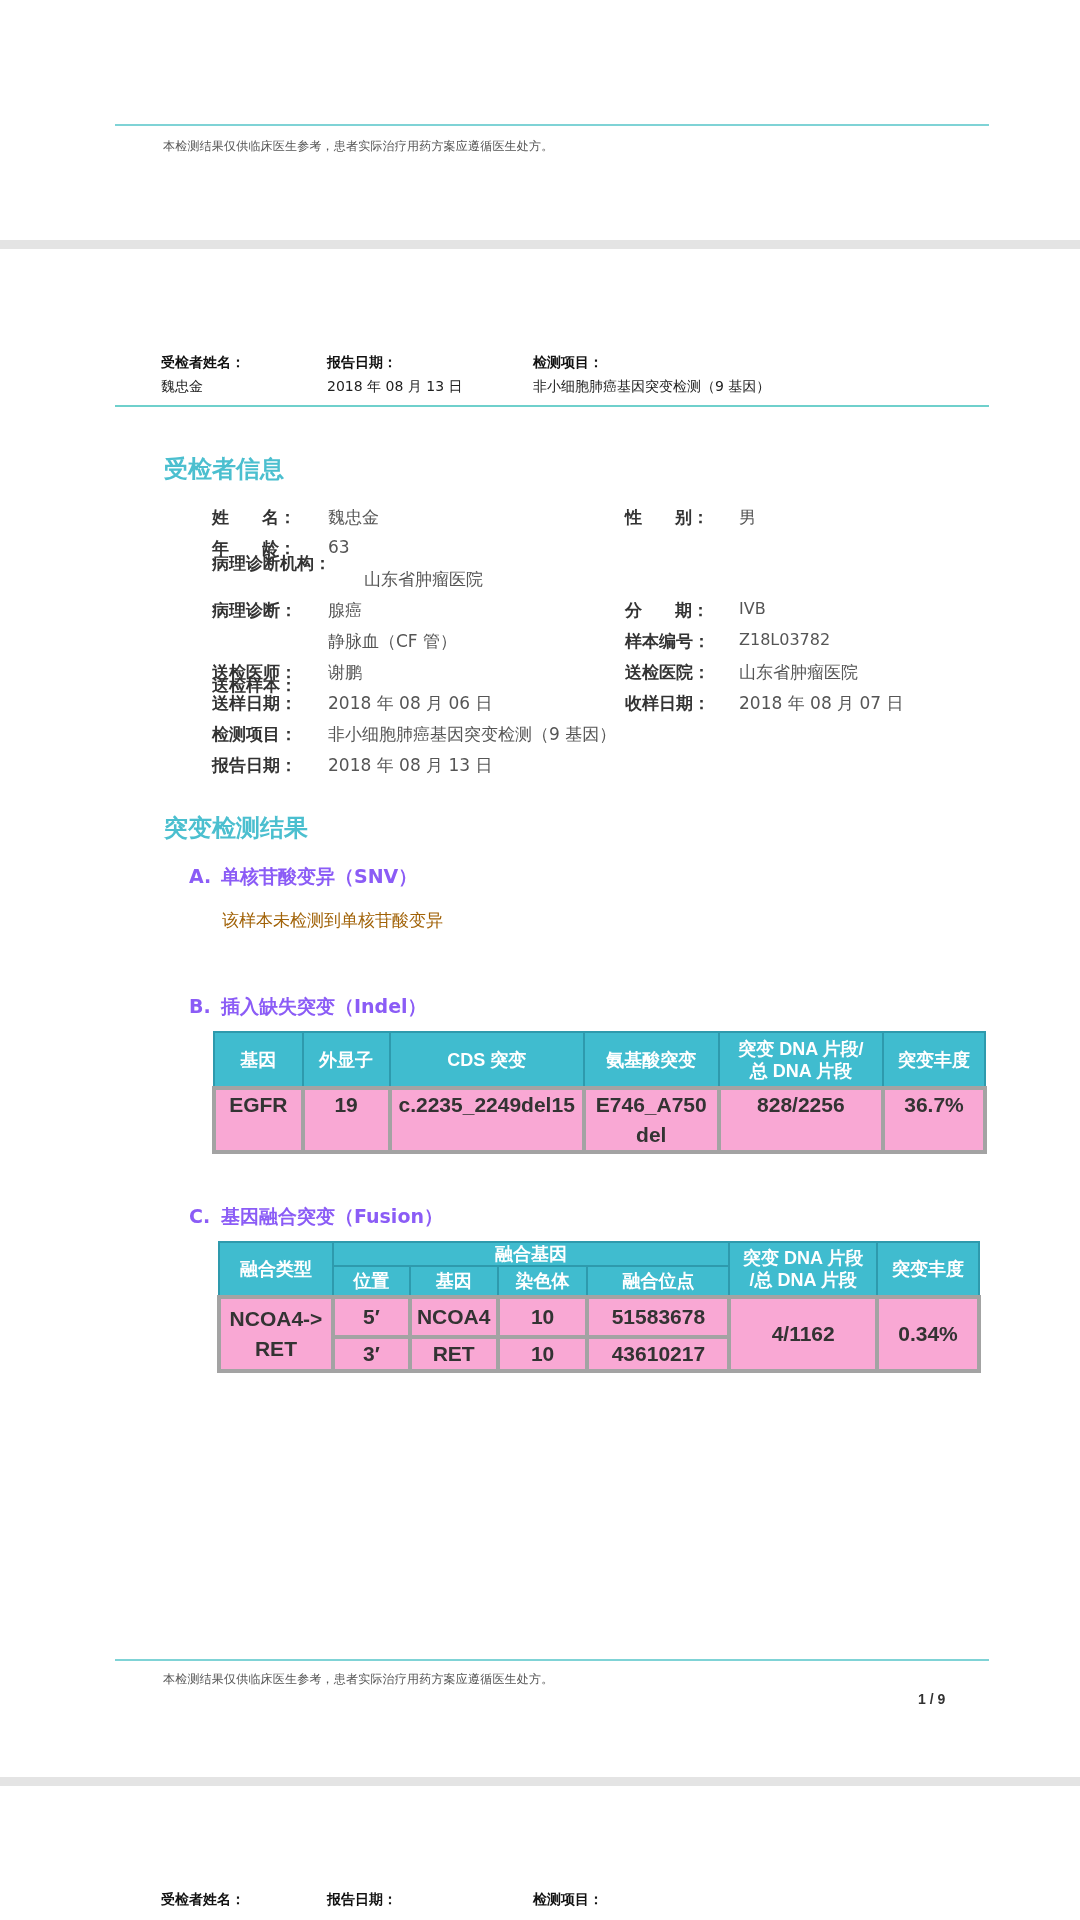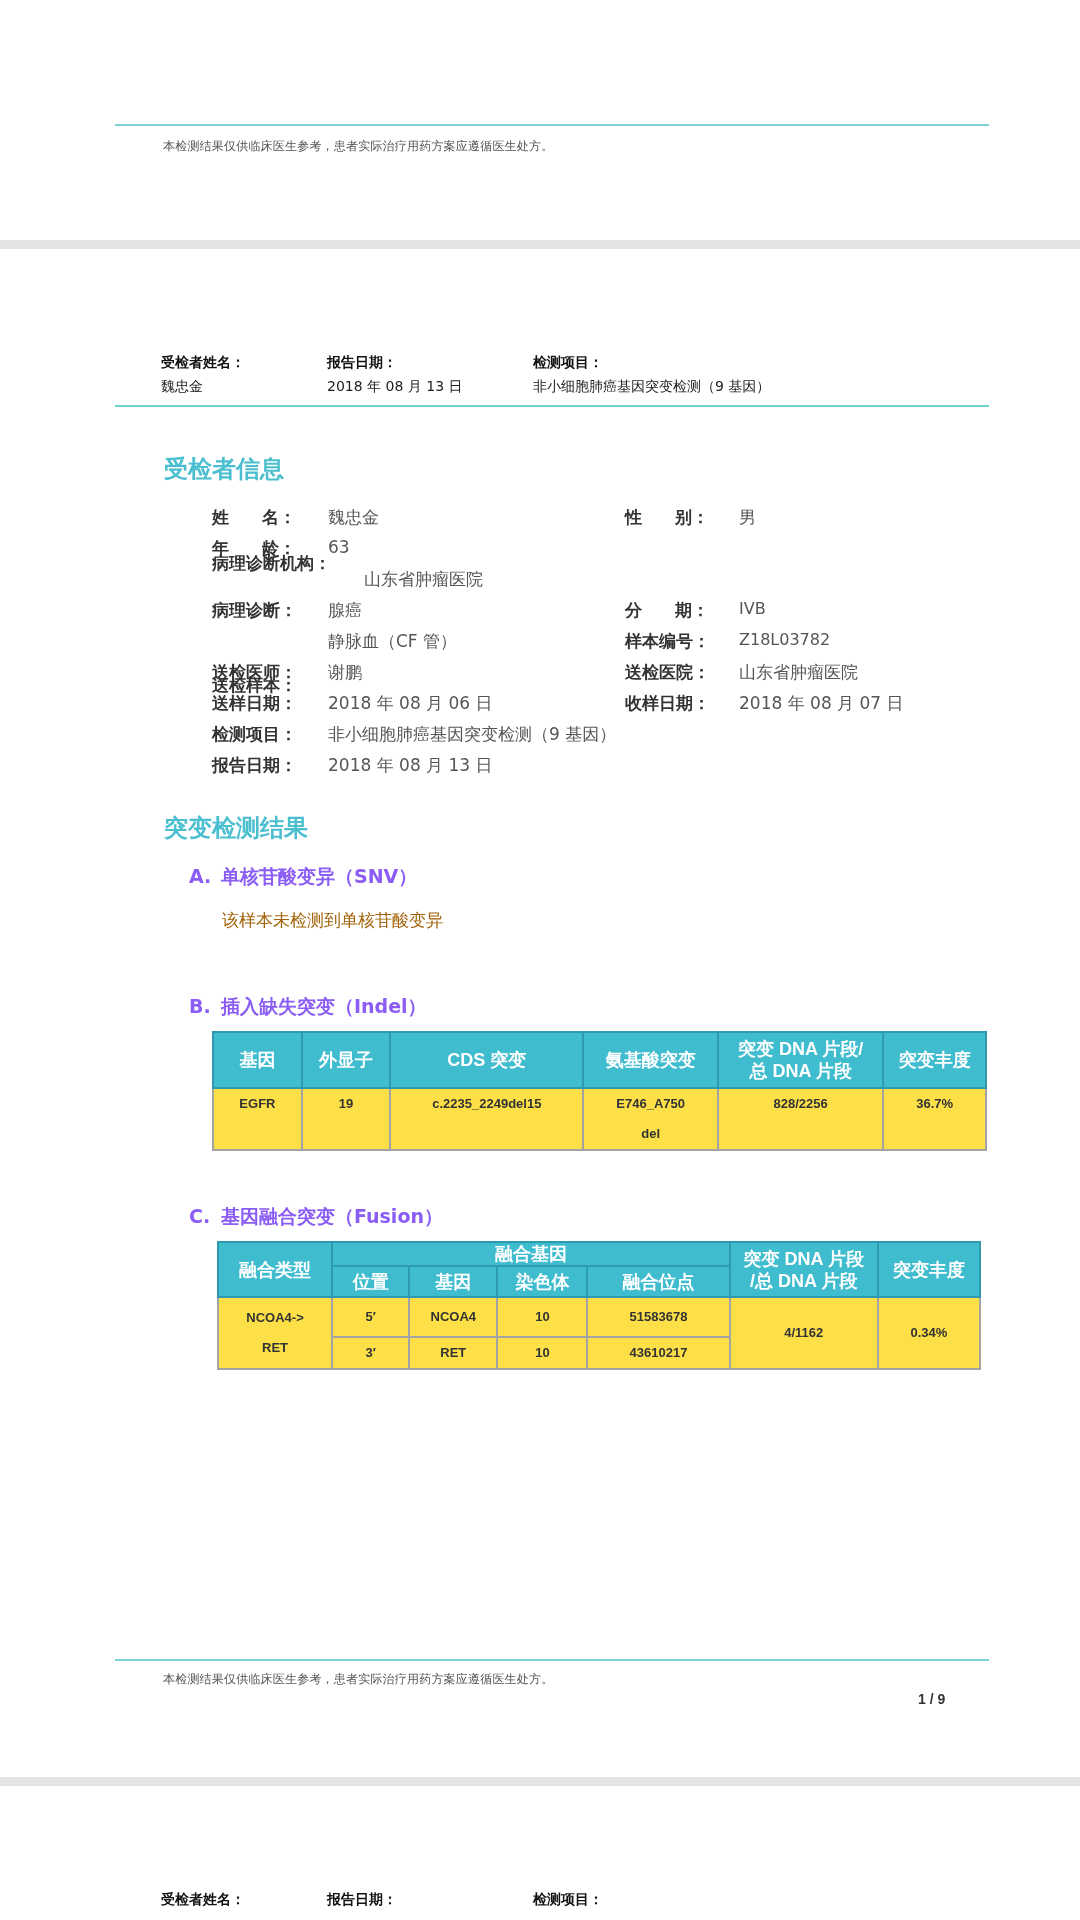--- a/index.html
+++ b/index.html
@@ -19,21 +19,21 @@
   .sub-title .letter { display: inline-block; width: 32px; }
 
   .info-label { position: absolute; font-size: 17px; font-weight: bold; color: #333; }
   .info-value { position: absolute; font-size: 17px; color: #555; }
   .spread { display: flex; justify-content: space-between; width: 84px; }
 
   .body-text { position: absolute; font-size: 17px; color: #a16207; }
 
   table.rt { position: absolute; border-collapse: collapse; font-family: "Liberation Sans", sans-serif; }
   table.rt th { background: #40bccf; color: #ffffff; font-weight: bold; font-size: 18px; border: 2px solid #2e9aad; text-align: center; line-height: 22px; }
-  table.rt td { background: #fde047; color: #333; font-weight: bold; font-size: 13px; border: 2px solid #a3a3a3; text-align: center; line-height: 30px; }
+  table.rt td { background: #f9a8d4; color: #333; font-weight: bold; font-size: 21px; border: 4px solid #a3a3a3; text-align: center; line-height: 30px; }
 </style>
 </head>
 <body>
 
 <div class="teal-line" style="left:115px; top:124px; width:874px;"></div>
 <div class="footer-note" style="left:163px; top:138px;">本检测结果仅供临床医生参考，患者实际治疗用药方案应遵循医生处方。</div>
 
 <div class="sep" style="top:240px;"></div>
 
 <div class="hdr-label" style="left:161px; top:354px;">受检者姓名：</div>

